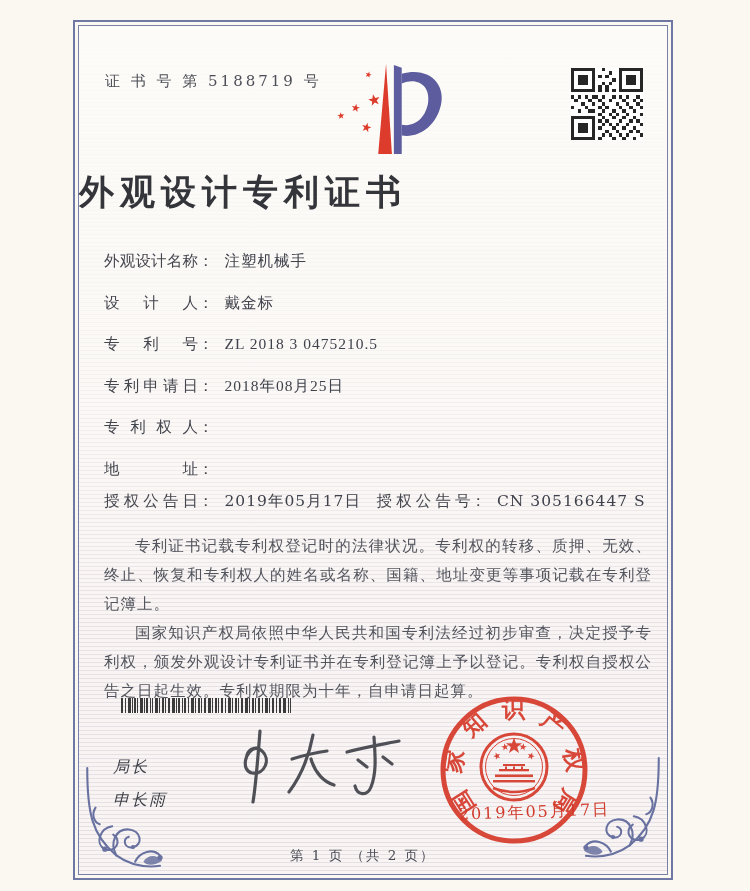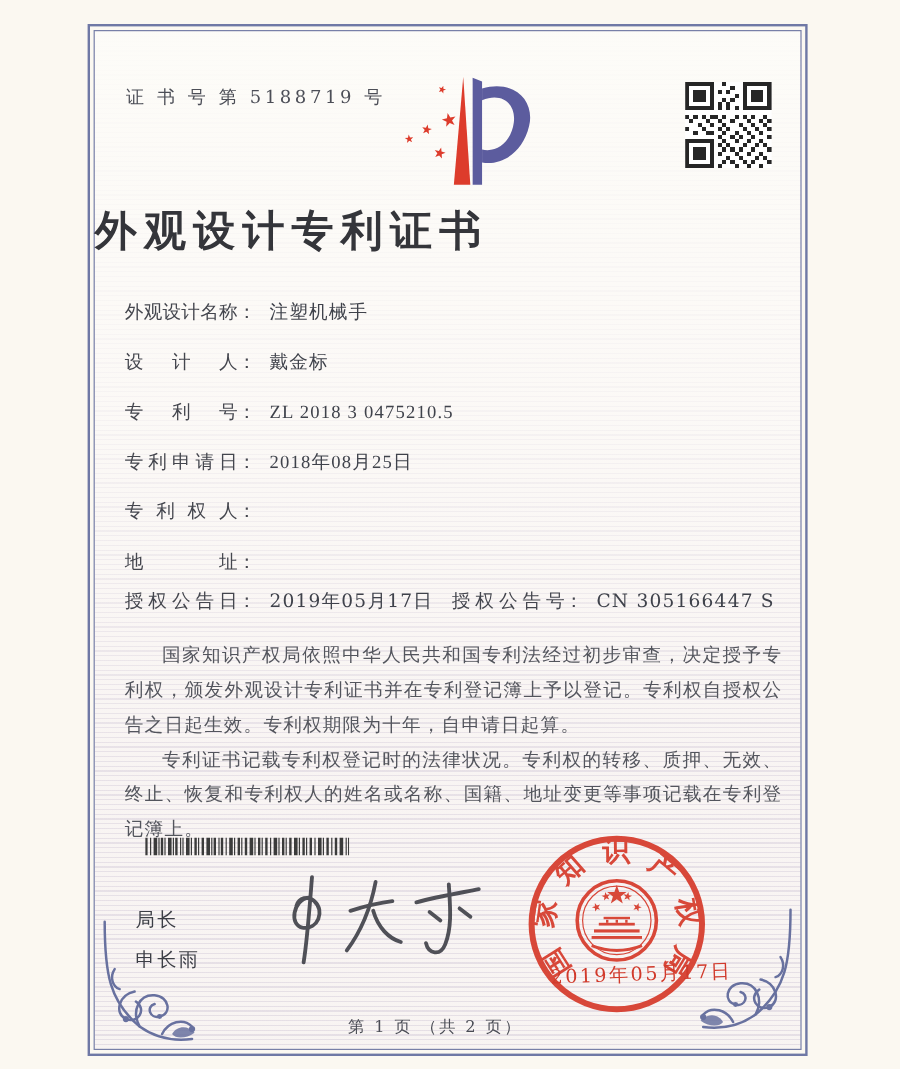--- a/index.html
+++ b/index.html
@@ -40,21 +40,21 @@
   .fval{margin-left:11px;white-space:pre-line;letter-spacing:1px;color:#3f424b;}
   .grantrow{display:flex;line-height:21px;margin-top:12px;font-size:15.5px;}
   .val-date{width:152px;flex:0 0 152px;}
   .paras{
     position:absolute;left:25px;top:506px;width:548px;
     font-size:15.5px;line-height:29px;color:#53555d;
     text-align:justify;letter-spacing:1px;
   }
   .para{text-indent:2em;margin:0;}
   .barcode{position:absolute;left:42px;top:672px;width:170px;height:15px;}
-  .signer{position:absolute;left:34px;top:724px;font-size:16px;line-height:33px;letter-spacing:2px;color:#3c3e46;}
+  .signer{position:absolute;left:34px;top:724px;font-size:16px;line-height:33px;letter-spacing:2px;color:#3c3e46;font-style:italic;}
   .signature{position:absolute;left:148px;top:700px;width:195px;height:85px;}
   .seal{position:absolute;left:358px;top:667px;width:154px;height:154px;opacity:.93;}
   .sealdate{
     position:absolute;left:368px;top:776px;width:175px;text-align:center;
     font-size:16px;color:#d13a2b;letter-spacing:2px;
     transform:rotate(-2deg);font-family:"DejaVu Serif","Liberation Serif",serif;
   }
   .flourish{position:absolute;width:104px;height:108px;}
   .flourish.left{left:2px;top:738px;}
   .flourish.right{right:2px;top:728px;transform:scaleX(-1);}
@@ -143,22 +143,22 @@
       <span class="lbl">授权公告日</span>
         <span class="colon">：</span>
         <span class="fval val-date">2019年05月17日</span>
       <span class="lbl">授权公告号</span>
         <span class="colon">：</span>
         <span class="fval">CN 305166447 S</span>
     </div>
   </div>
 
   <div class="paras">
+    <p class="para">专利证书记载专利权登记时的法律状况。专利权的转移、质押、无效、终止、恢复和专利权人的姓名或名称、国籍、地址变更等事项记载在专利登记簿上。</p>
     <p class="para">国家知识产权局依照中华人民共和国专利法经过初步审查，决定授予专利权，颁发外观设计专利证书并在专利登记簿上予以登记。专利权自授权公告之日起生效。专利权期限为十年，自申请日起算。</p>
-    <p class="para">专利证书记载专利权登记时的法律状况。专利权的转移、质押、无效、终止、恢复和专利权人的姓名或名称、国籍、地址变更等事项记载在专利登记簿上。</p>
   </div>
 
   <svg class="barcode" viewBox="0 0 170 15" preserveAspectRatio="none">
     <g fill="#3b3b3b">
       <path d="M0 0h2v15h-2z M4 0h1v15h-1z M7 0h3v15h-3z M11 0h1v15h-1z M13 0h2v15h-2z M16 0h1v15h-1z M19 0h3v15h-3z M23 0h1v15h-1z M25 0h2v15h-2z M29 0h1v15h-1z M31 0h1v15h-1z M34 0h3v15h-3z M38 0h1v15h-1z M41 0h2v15h-2z M44 0h1v15h-1z M47 0h2v15h-2z M51 0h3v15h-3z M55 0h1v15h-1z M57 0h2v15h-2z M61 0h1v15h-1z M63 0h2v15h-2z M67 0h1v15h-1z M70 0h3v15h-3z M74 0h1v15h-1z M77 0h2v15h-2z M80 0h1v15h-1z M83 0h2v15h-2z M87 0h3v15h-3z M91 0h1v15h-1z M94 0h2v15h-2z M97 0h1v15h-1z M100 0h2v15h-2z M104 0h1v15h-1z M107 0h3v15h-3z M111 0h1v15h-1z M114 0h2v15h-2z M117 0h1v15h-1z M120 0h2v15h-2z M124 0h3v15h-3z M128 0h1v15h-1z M131 0h2v15h-2z M134 0h1v15h-1z M137 0h2v15h-2z M141 0h1v15h-1z M144 0h3v15h-3z M148 0h1v15h-1z M151 0h2v15h-2z M155 0h1v15h-1z M158 0h2v15h-2z M162 0h3v15h-3z M167 0h1v15h-1z M169 0h1v15h-1z"></path>
     </g>
   </svg>
 
   <div class="signer">
     <div>局长</div>

